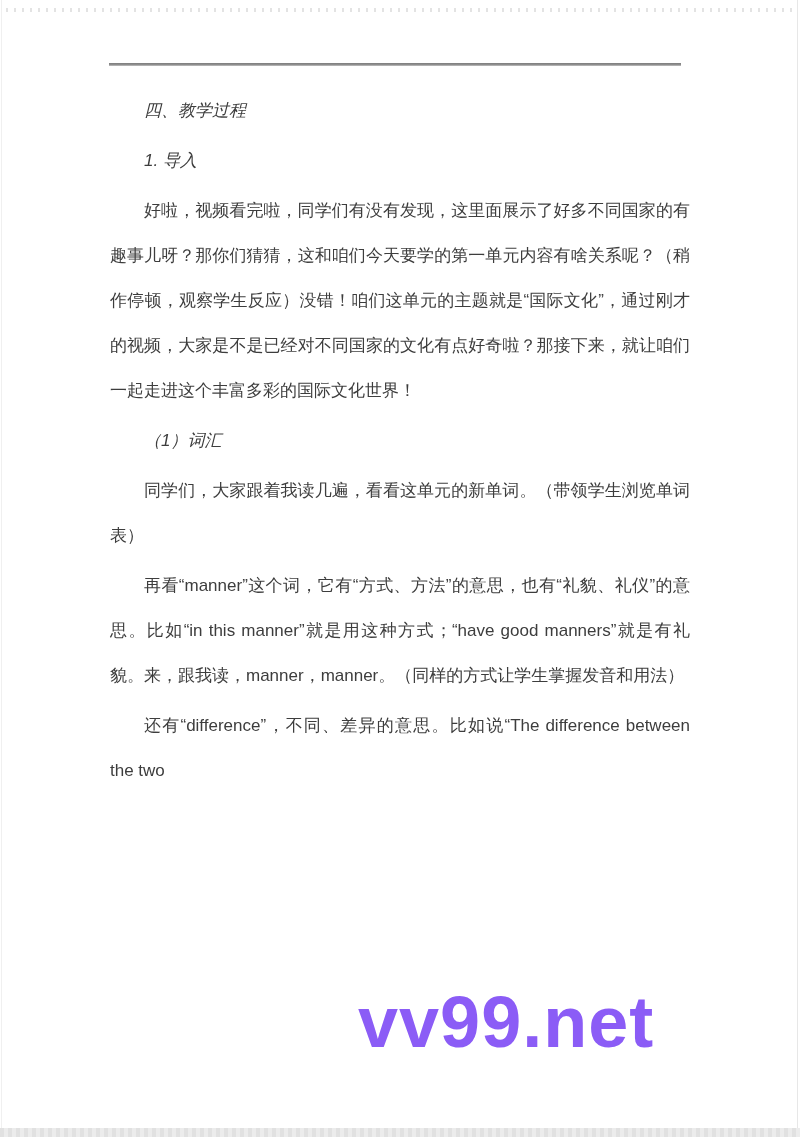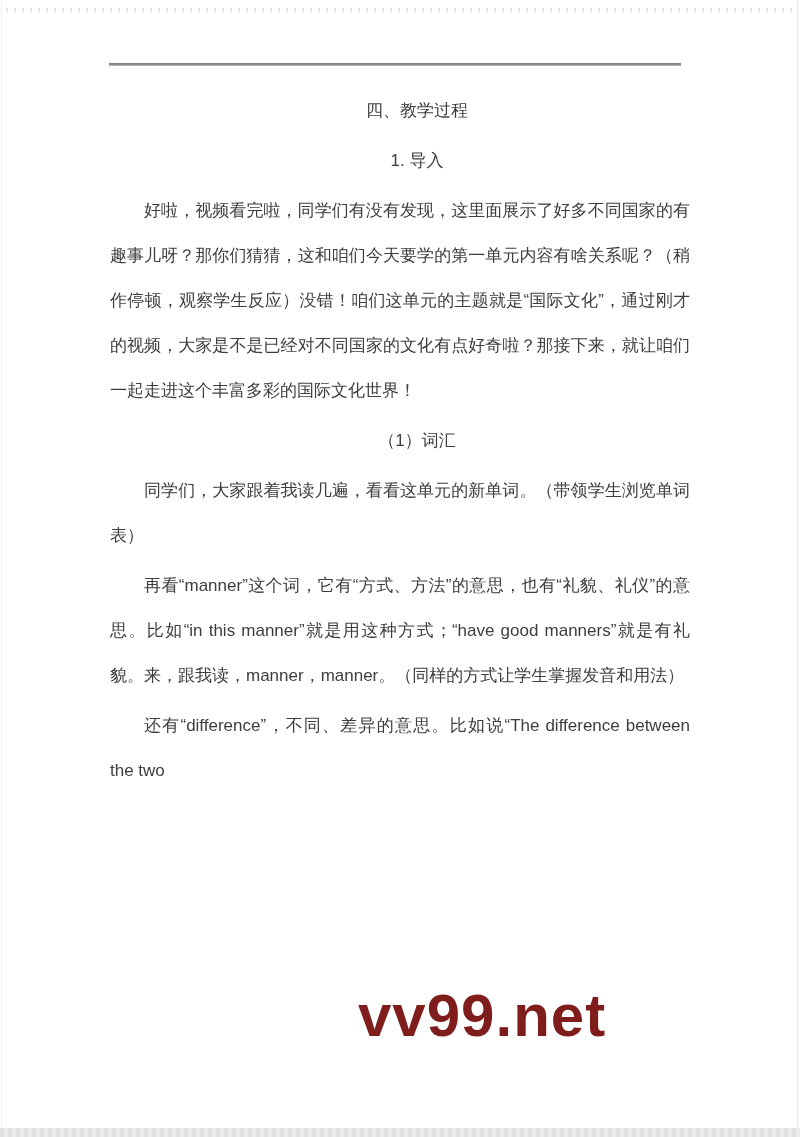--- a/index.html
+++ b/index.html
@@ -31,43 +31,43 @@
     position: absolute;
     top: 63px; left: 109px; width: 572px; height: 3px;
     background: linear-gradient(180deg, #7d7d7d 0%, #8f8f8f 55%, #c4c4c4 100%);
   }
   
   .watermark {
     position: absolute;
     left: 358px; top: 986px;
     font-family: "Liberation Sans", "DejaVu Sans", sans-serif;
     font-weight: bold;
-    font-size: 60px;
+    font-size: 72px;
     line-height: 1;
     letter-spacing: 1px;
-    color: #7f1d1d;
+    color: #8b5cf6;
     z-index: 1;
     user-select: none;
   }
   
   .content {
     position: absolute;
     top: 88px; left: 110px; width: 580px;
     color: #3d3d3d;
     font-size: 17px;
     z-index: 2;
   }
   .block {
     line-height: 45px;
     text-indent: 2em;
     margin: 0 0 5px 0;
     white-space: normal;
   }
   .block.para { text-align: justify; }
-  .block.heading { text-align: center; }
+  .block.heading { text-align: left; font-style: italic; }
 </style>
 </head>
 <body>
 
 <div class="page">
   <div class="top-dots"></div>
   <div class="left-edge"></div>
   <div class="right-edge"></div>
 
   <div class="divider"></div>

